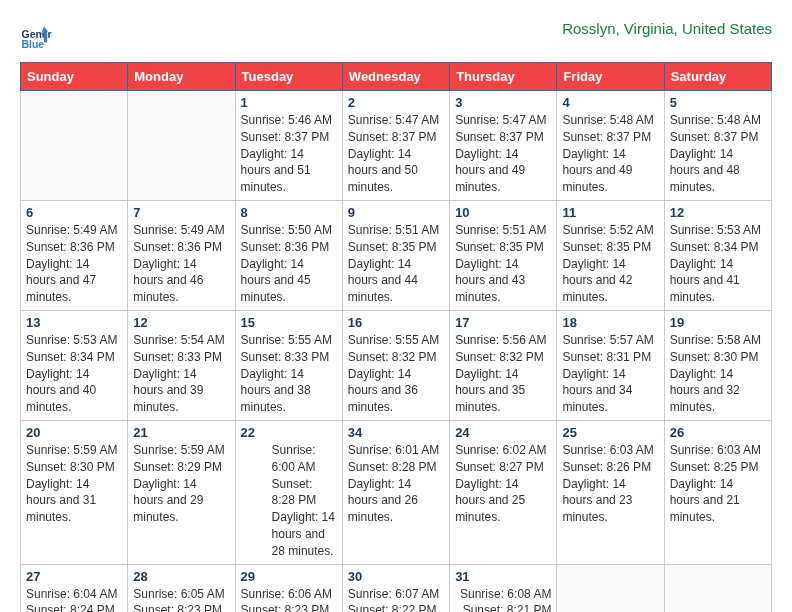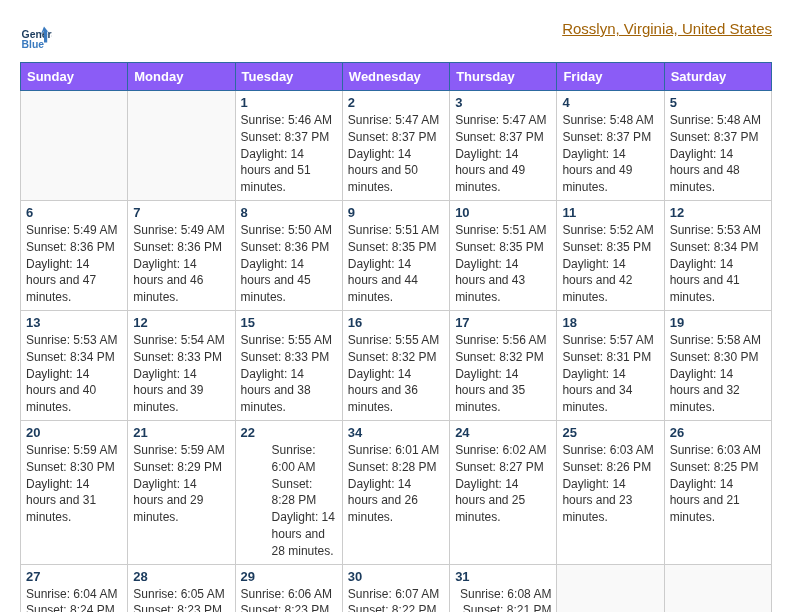--- a/index.html
+++ b/index.html
@@ -28,30 +28,29 @@
     .title-block {
       text-align: right;
     }
     .calendar-title {
       font-size: 36px;
       color: #1a3a5c;
       font-weight: bold;
     }
     .calendar-subtitle {
       font-size: 15px;
-      color: #a16207;
-      text-decoration: underline;
+      color: #15803d;
     }
     .calendar {
       width: 100%;
       border-collapse: collapse;
       border: 1px solid #ccc;
     }
     .calendar th {
-      background: #8b5cf6;
+      background: #ef4444;
       color: white;
       font-size: 13px;
       font-weight: bold;
       padding: 6px 6px;
       text-align: left;
       border: 1px solid #2d6aa0;
     }
     .calendar td {
       vertical-align: top;
       border: 1px solid #ccc;

